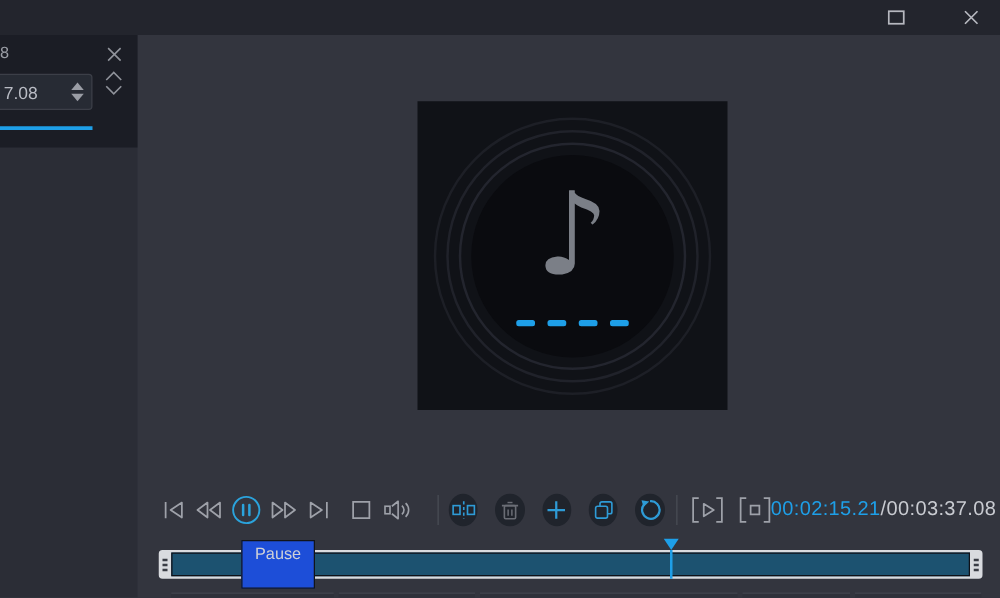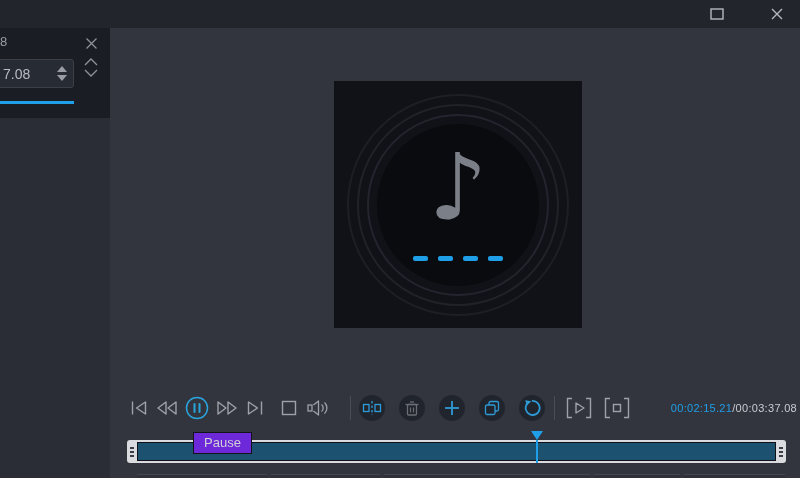--- a/index.html
+++ b/index.html
@@ -35,35 +35,35 @@
   .note{position:absolute;left:0;top:16px;width:248px;height:180px;display:flex;align-items:center;justify-content:center;
         color:#7b7f87;font-size:92px;font-family:"DejaVu Sans",sans-serif;}
   .dashes{position:absolute;left:50%;top:175px;transform:translateX(-50%);display:flex;gap:10px;}
   .dash{width:15px;height:5px;border-radius:2px;background:var(--accent,#1e9fe8);}
 
   
   .toolbar{position:absolute;left:130px;top:394px;width:667px;height:28px;display:flex;align-items:center;}
   .tbtn{display:flex;align-items:center;justify-content:center;cursor:pointer;}
   .sep{width:1px;height:24px;background:#4a4d55;}
   .circle{width:26px;height:26px;border-radius:50%;background:#20242c;display:flex;align-items:center;justify-content:center;cursor:pointer;}
-  .timebox{margin-left:auto;font-size:11px;letter-spacing:.3px;white-space:nowrap;}
+  .timebox{margin-left:auto;font-size:16px;letter-spacing:.3px;white-space:nowrap;}
   .time-cur{color:var(--accent,#1e9fe8);}
   .time-rest{color:#c9cbd1;}
 
   
   .timeline{position:absolute;left:127px;top:440px;width:659px;height:23px;background:#d9dbdf;border-radius:3px;}
   .tl-fill{position:absolute;left:10px;right:10px;top:2px;bottom:2px;background:var(--timeline-fill,#1c5270);border:1px solid #0e1118;}
   .grip{position:absolute;top:50%;transform:translateY(-50%);display:flex;flex-direction:column;gap:2px;cursor:ew-resize;}
   .grip span{display:block;width:4px;height:2px;background:#3a3d45;}
   .grip.left{left:3px;} .grip.right{right:3px;}
   .playhead-tri{position:absolute;left:531px;top:431px;width:0;height:0;
                 border-left:6px solid transparent;border-right:6px solid transparent;border-top:9px solid var(--accent,#1e9fe8);cursor:pointer;}
   .playhead-line{position:absolute;left:536px;top:440px;width:2px;height:23px;background:var(--accent,#1e9fe8);}
-  .tooltip{position:absolute;left:193px;top:432px;background:#6d28d9;border:1px solid #121419;color:#cfd1d7;
-           font-size:13px;padding:2px 10px 3px;z-index:5;}
+  .tooltip{position:absolute;left:193px;top:432px;background:#1d4ed8;border:1px solid #121419;color:#cfd1d7;
+           font-size:13px;padding:2px 10px 20px;z-index:5;}
 
   
   .clipseg{position:absolute;top:474px;height:4px;background:#2f313a;border-top:1px solid #43454f;}
 </style>
 </head>
 <body>
 
 <div class="titlebar">
   <div class="winbtn" style="left:706px;">
     <svg width="14" height="12" viewBox="0 0 14 12">

